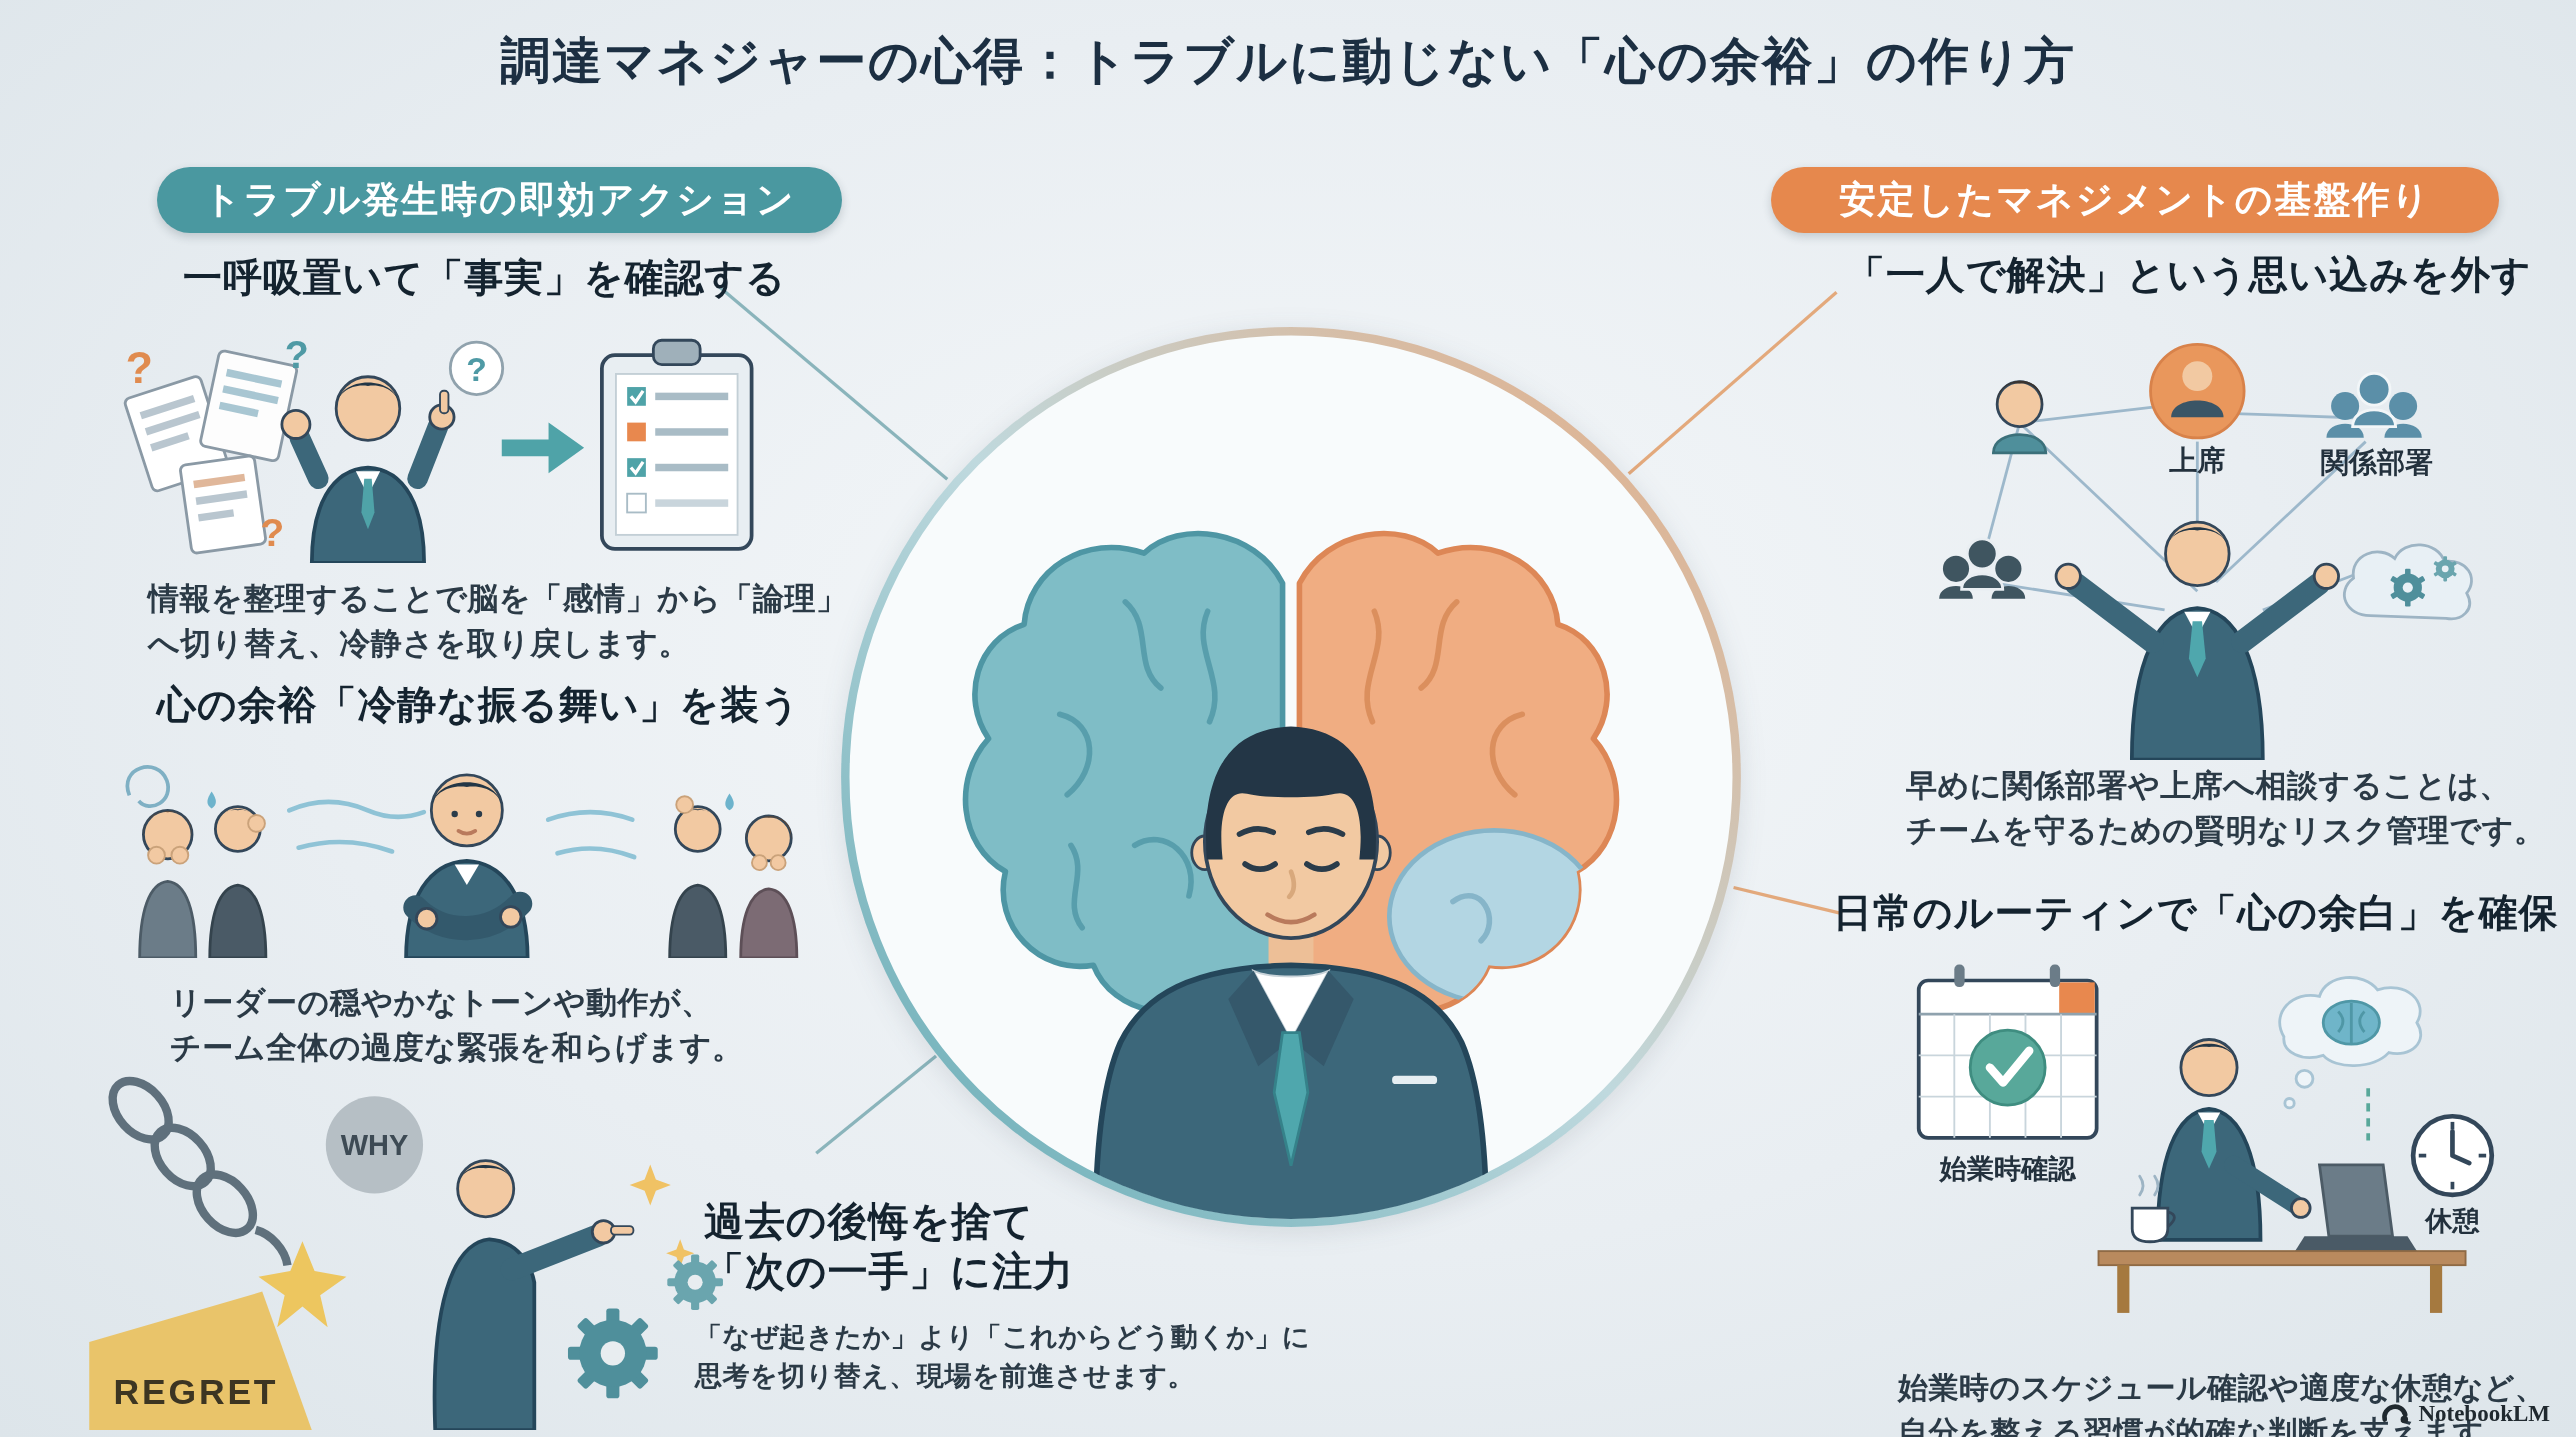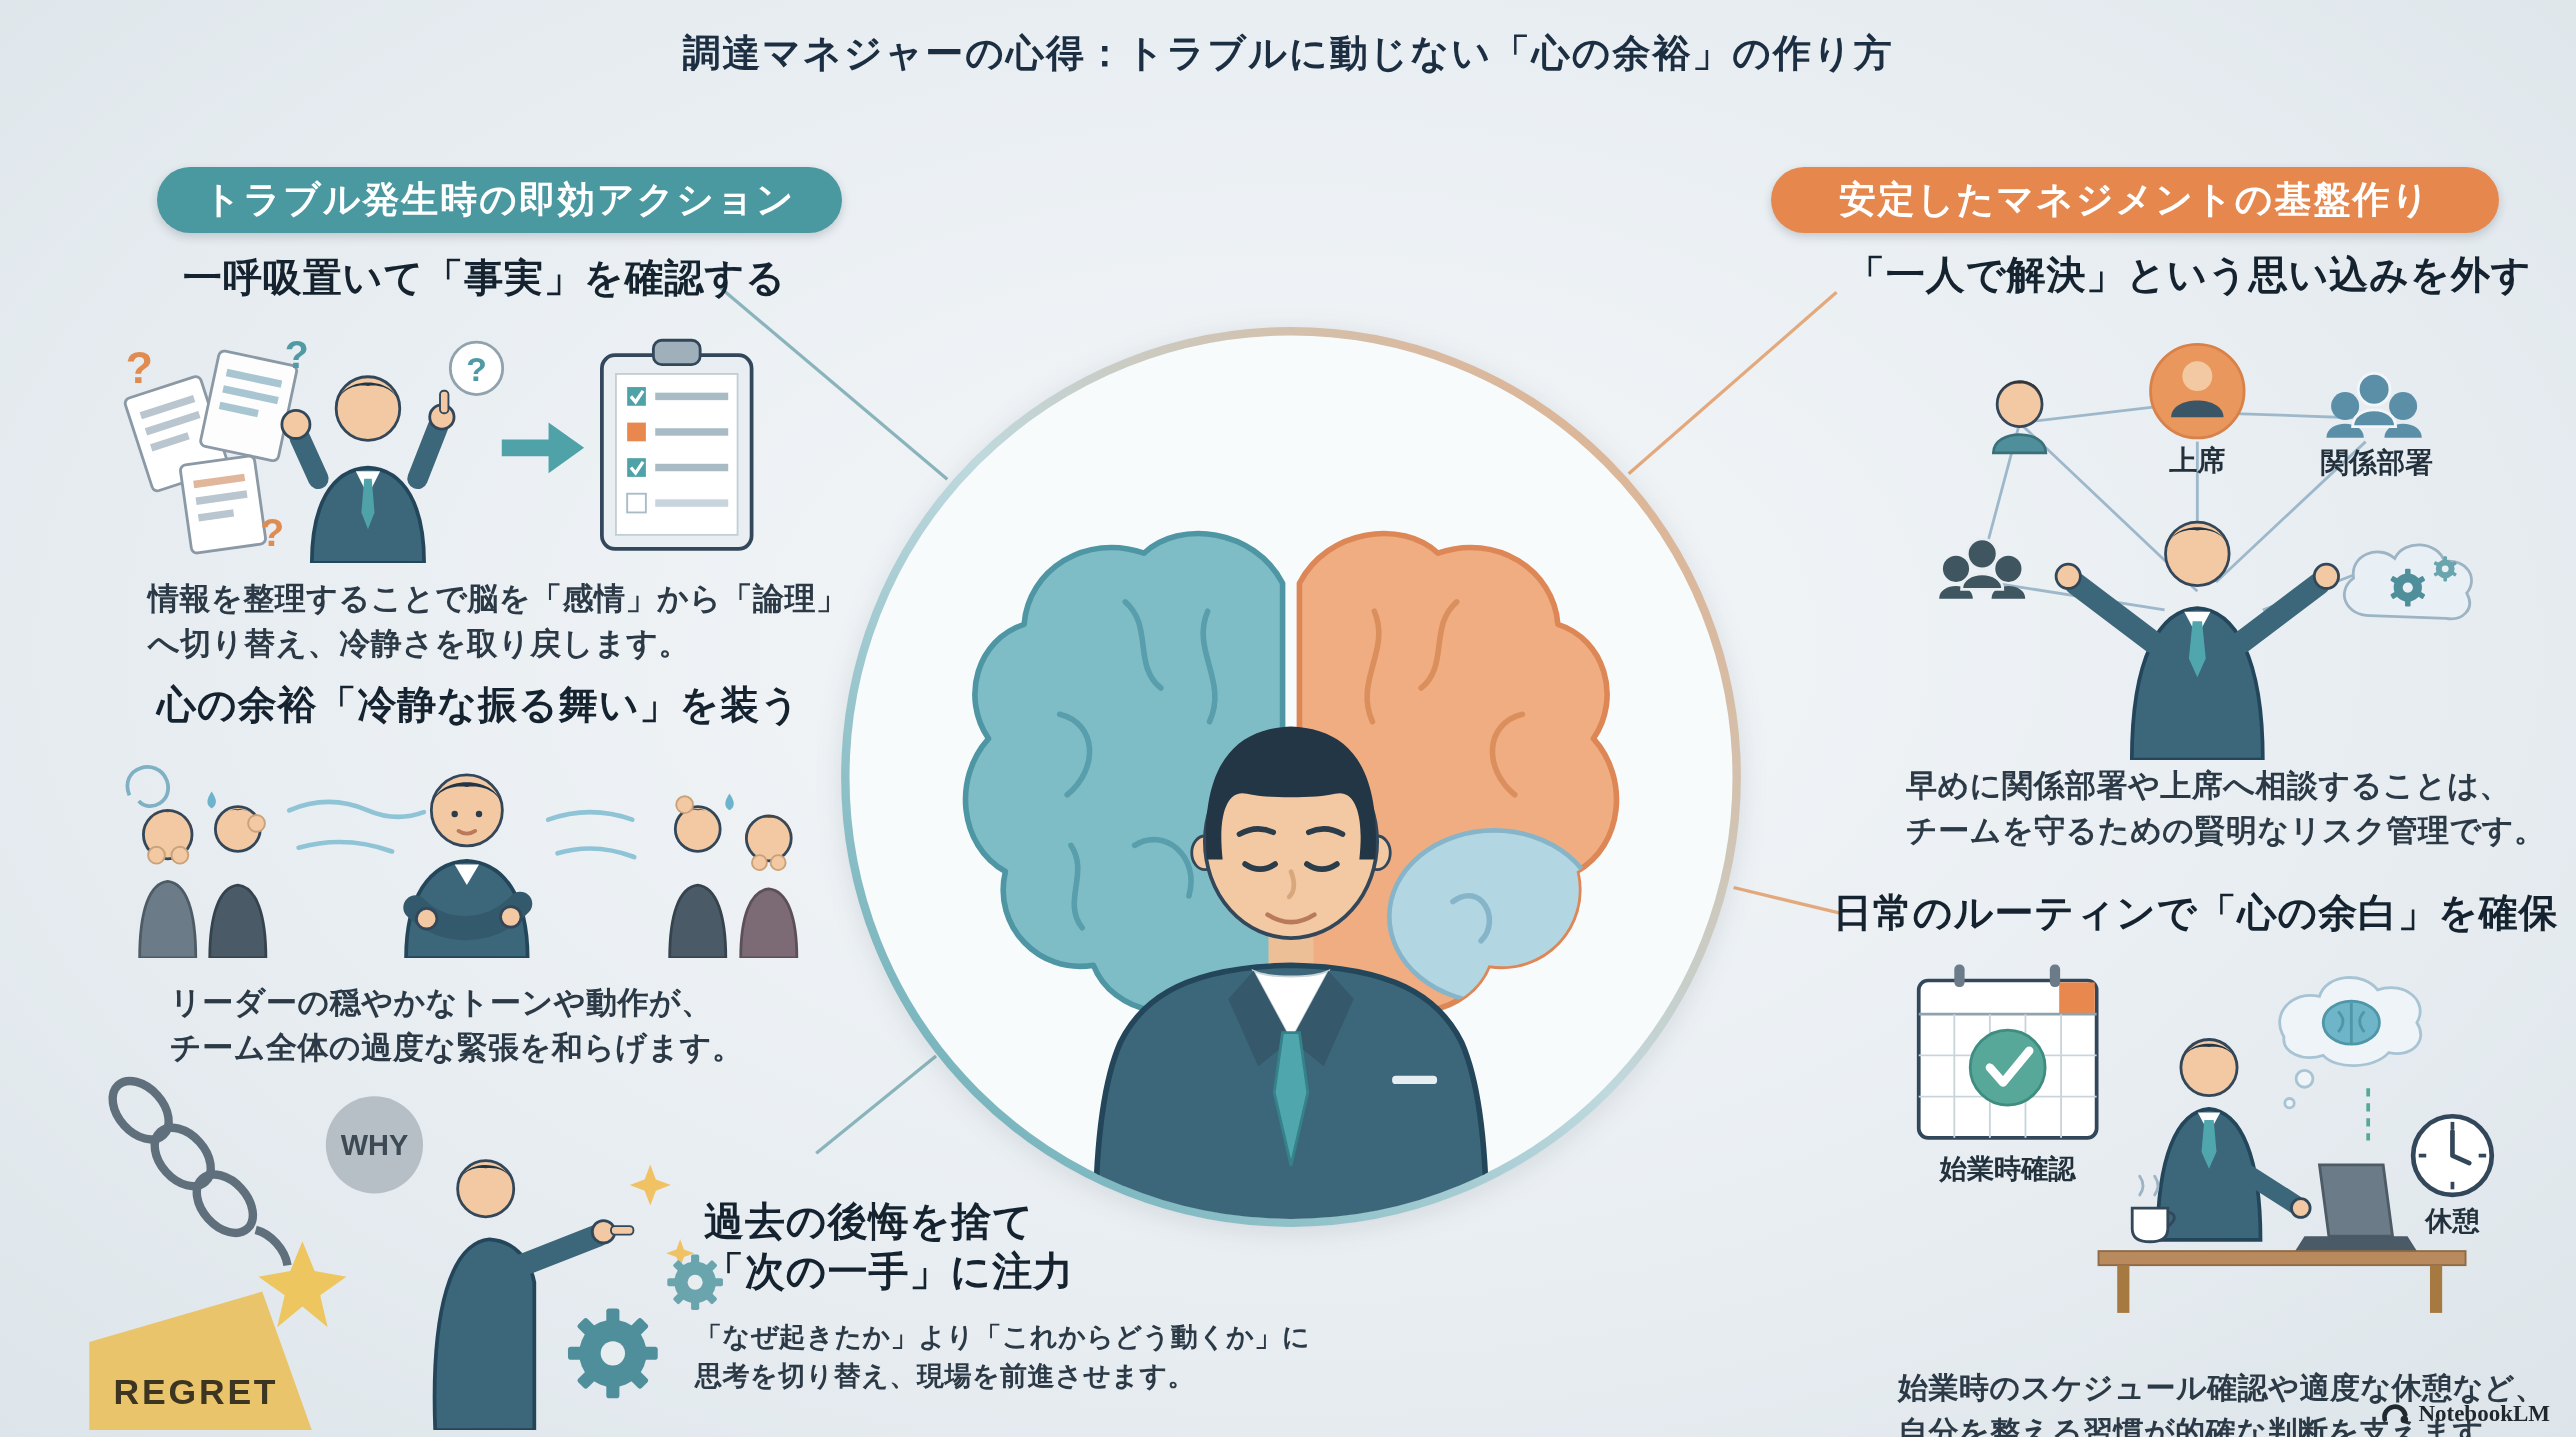--- a/index.html
+++ b/index.html
@@ -1,21 +1,21 @@
 <!DOCTYPE html>
 <html style="font-size:15px"><head>
 <meta charset="utf-8">
 <style>
   *{box-sizing:border-box;margin:0;padding:0}
   html,body{width:2576px;height:1438px}
   body{font-family:"Liberation Sans","DejaVu Sans",sans-serif;background:#e7edf1}
   .canvas{position:relative;width:2576px;height:1438px;overflow:hidden;
     background:radial-gradient(ellipse at 50% 45%, #f4f7f9 0%, #e9eef2 55%, #dde5ea 100%);}
   .title{position:absolute;left:0;right:0;top:28px;text-align:center;
-    font-size:38px;font-weight:800;color:#1c2f42;letter-spacing:1.9px;}
+    font-size:50px;font-weight:800;color:#1c2f42;letter-spacing:1.9px;}
   .badge{position:absolute;height:66px;border-radius:36px;display:flex;align-items:center;
     justify-content:center;color:#fff;font-weight:800;font-size:37px;letter-spacing:1.9px;
     box-shadow:0 3.7px 9.4px rgba(30,50,60,.20);}
   .badge.left{left:157px;top:167px;width:685px;background:#4a98a0;}
   .badge.right{left:1771px;top:167px;width:728px;background:#e6884d;}
   .item-heading{position:absolute;font-size:39px;font-weight:800;color:#14232f;
     white-space:pre-line;line-height:1.25;letter-spacing:0.9px;}
   .item-heading.big{font-size:40px;}
   .item-caption{position:absolute;font-size:31px;font-weight:600;color:#2b3a46;
     white-space:pre-line;line-height:1.45;letter-spacing:0.5px;}

